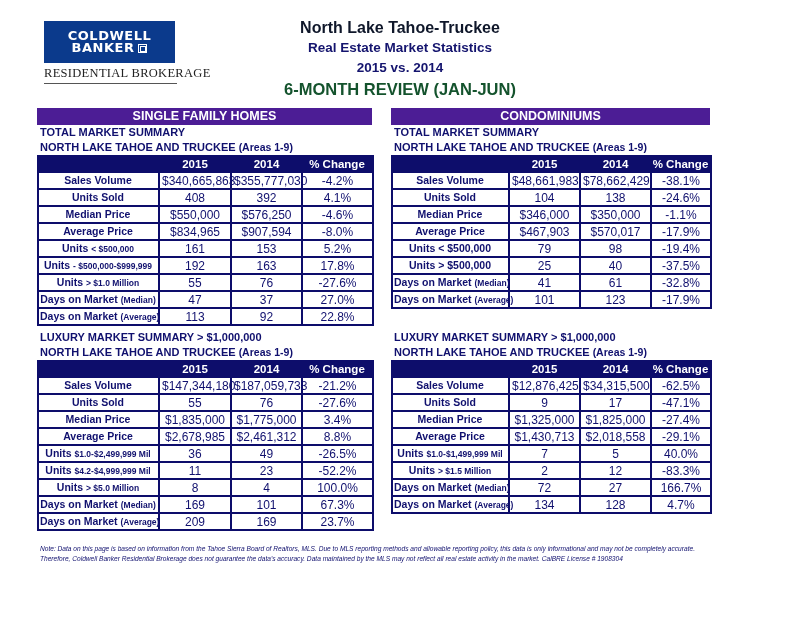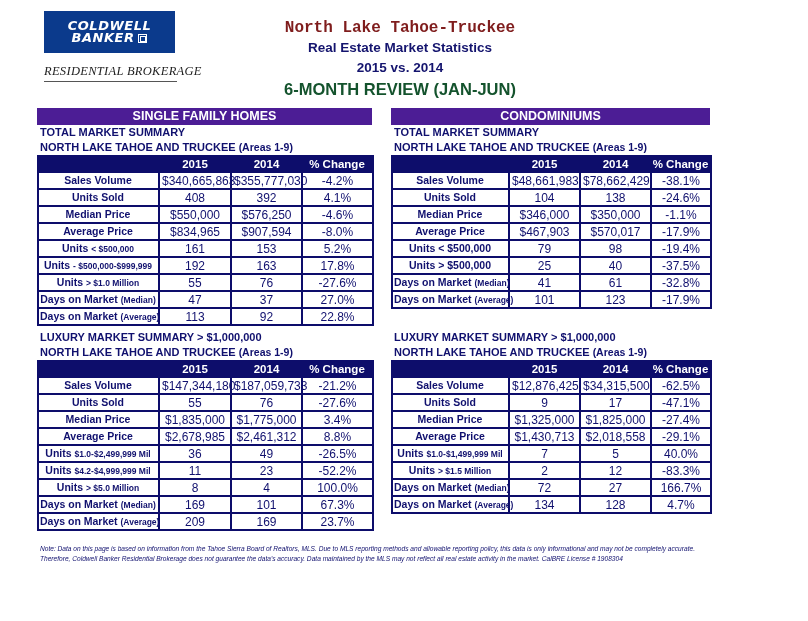--- a/index.html
+++ b/index.html
@@ -1,27 +1,27 @@
 <!DOCTYPE html>
 <html><head>
 <meta charset="utf-8">
 <style>
   * { box-sizing: border-box; margin: 0; padding: 0; }
   html, body { width: 808px; height: 621px; background: #ffffff; overflow: hidden; }
   body { position: relative; font-family: "Liberation Sans", sans-serif; color: #10106e; }
 
-  .logo { position: absolute; left: 44px; top: 11px; width: 133px; font-style: italic; }
+  .logo { position: absolute; left: 44px; top: 21px; width: 133px; }
   .logo-box { width: 131px; height: 42px; background: #0b3a8c; display: flex; flex-direction: column; align-items: center; justify-content: center; }
   .logo-line { color: #fff; font-family: "DejaVu Sans", sans-serif; font-weight: bold; font-size: 13px; line-height: 12px; letter-spacing: 0.5px; display: flex; align-items: center; }
   .logo-mark { display: inline-block; width: 9px; height: 9px; border: 1.5px solid #fff; margin-left: 4px; position: relative; }
   .logo-mark::after { content: ""; position: absolute; left: 1px; top: 1px; width: 4px; height: 4px; border: 1px solid #fff; }
-  .logo-sub { font-family: "Liberation Serif", serif; font-size: 12.5px; color: #222; margin-top: 11px; padding-bottom: 2px; border-bottom: 1px solid #555; letter-spacing: 0.3px; white-space: nowrap; }
+  .logo-sub { font-family: "Liberation Serif", serif; font-size: 12.5px; color: #222; margin-top: 3px; padding-bottom: 2px; border-bottom: 1px solid #555; letter-spacing: 0.3px; white-space: nowrap; }
 
   .titles { position: absolute; left: 250px; top: 18px; width: 300px; text-align: center; }
-  .t1 { font-size: 16px; font-weight: bold; color: #7f1d1d; line-height: 20px; font-family: Liberation Mono, monospace; }
+  .t1 { font-size: 16px; font-weight: bold; color: #0f172a; line-height: 20px; }
   .t2 { font-size: 13.5px; font-weight: bold; color: #14146e; line-height: 20px; }
   .t3 { font-size: 13.5px; font-weight: bold; color: #14146e; line-height: 20px; }
   .t4 { font-size: 16.5px; font-weight: bold; color: #14532d; line-height: 22px; }
 
   .section { position: absolute; }
   .sec-left { left: 37px; top: 108px; width: 335px; }
   .sec-right { left: 391px; top: 108px; width: 319px; }
   .sec-bar { background: #4c1d95; color: #fff; font-weight: bold; font-size: 12.5px; text-align: center; height: 17px; line-height: 17px; }
   .sub { font-size: 11px; font-weight: bold; color: #10106e; line-height: 15px; height: 15px; padding-left: 3px; white-space: nowrap; }
   .sub .small { font-size: 10.5px; }

